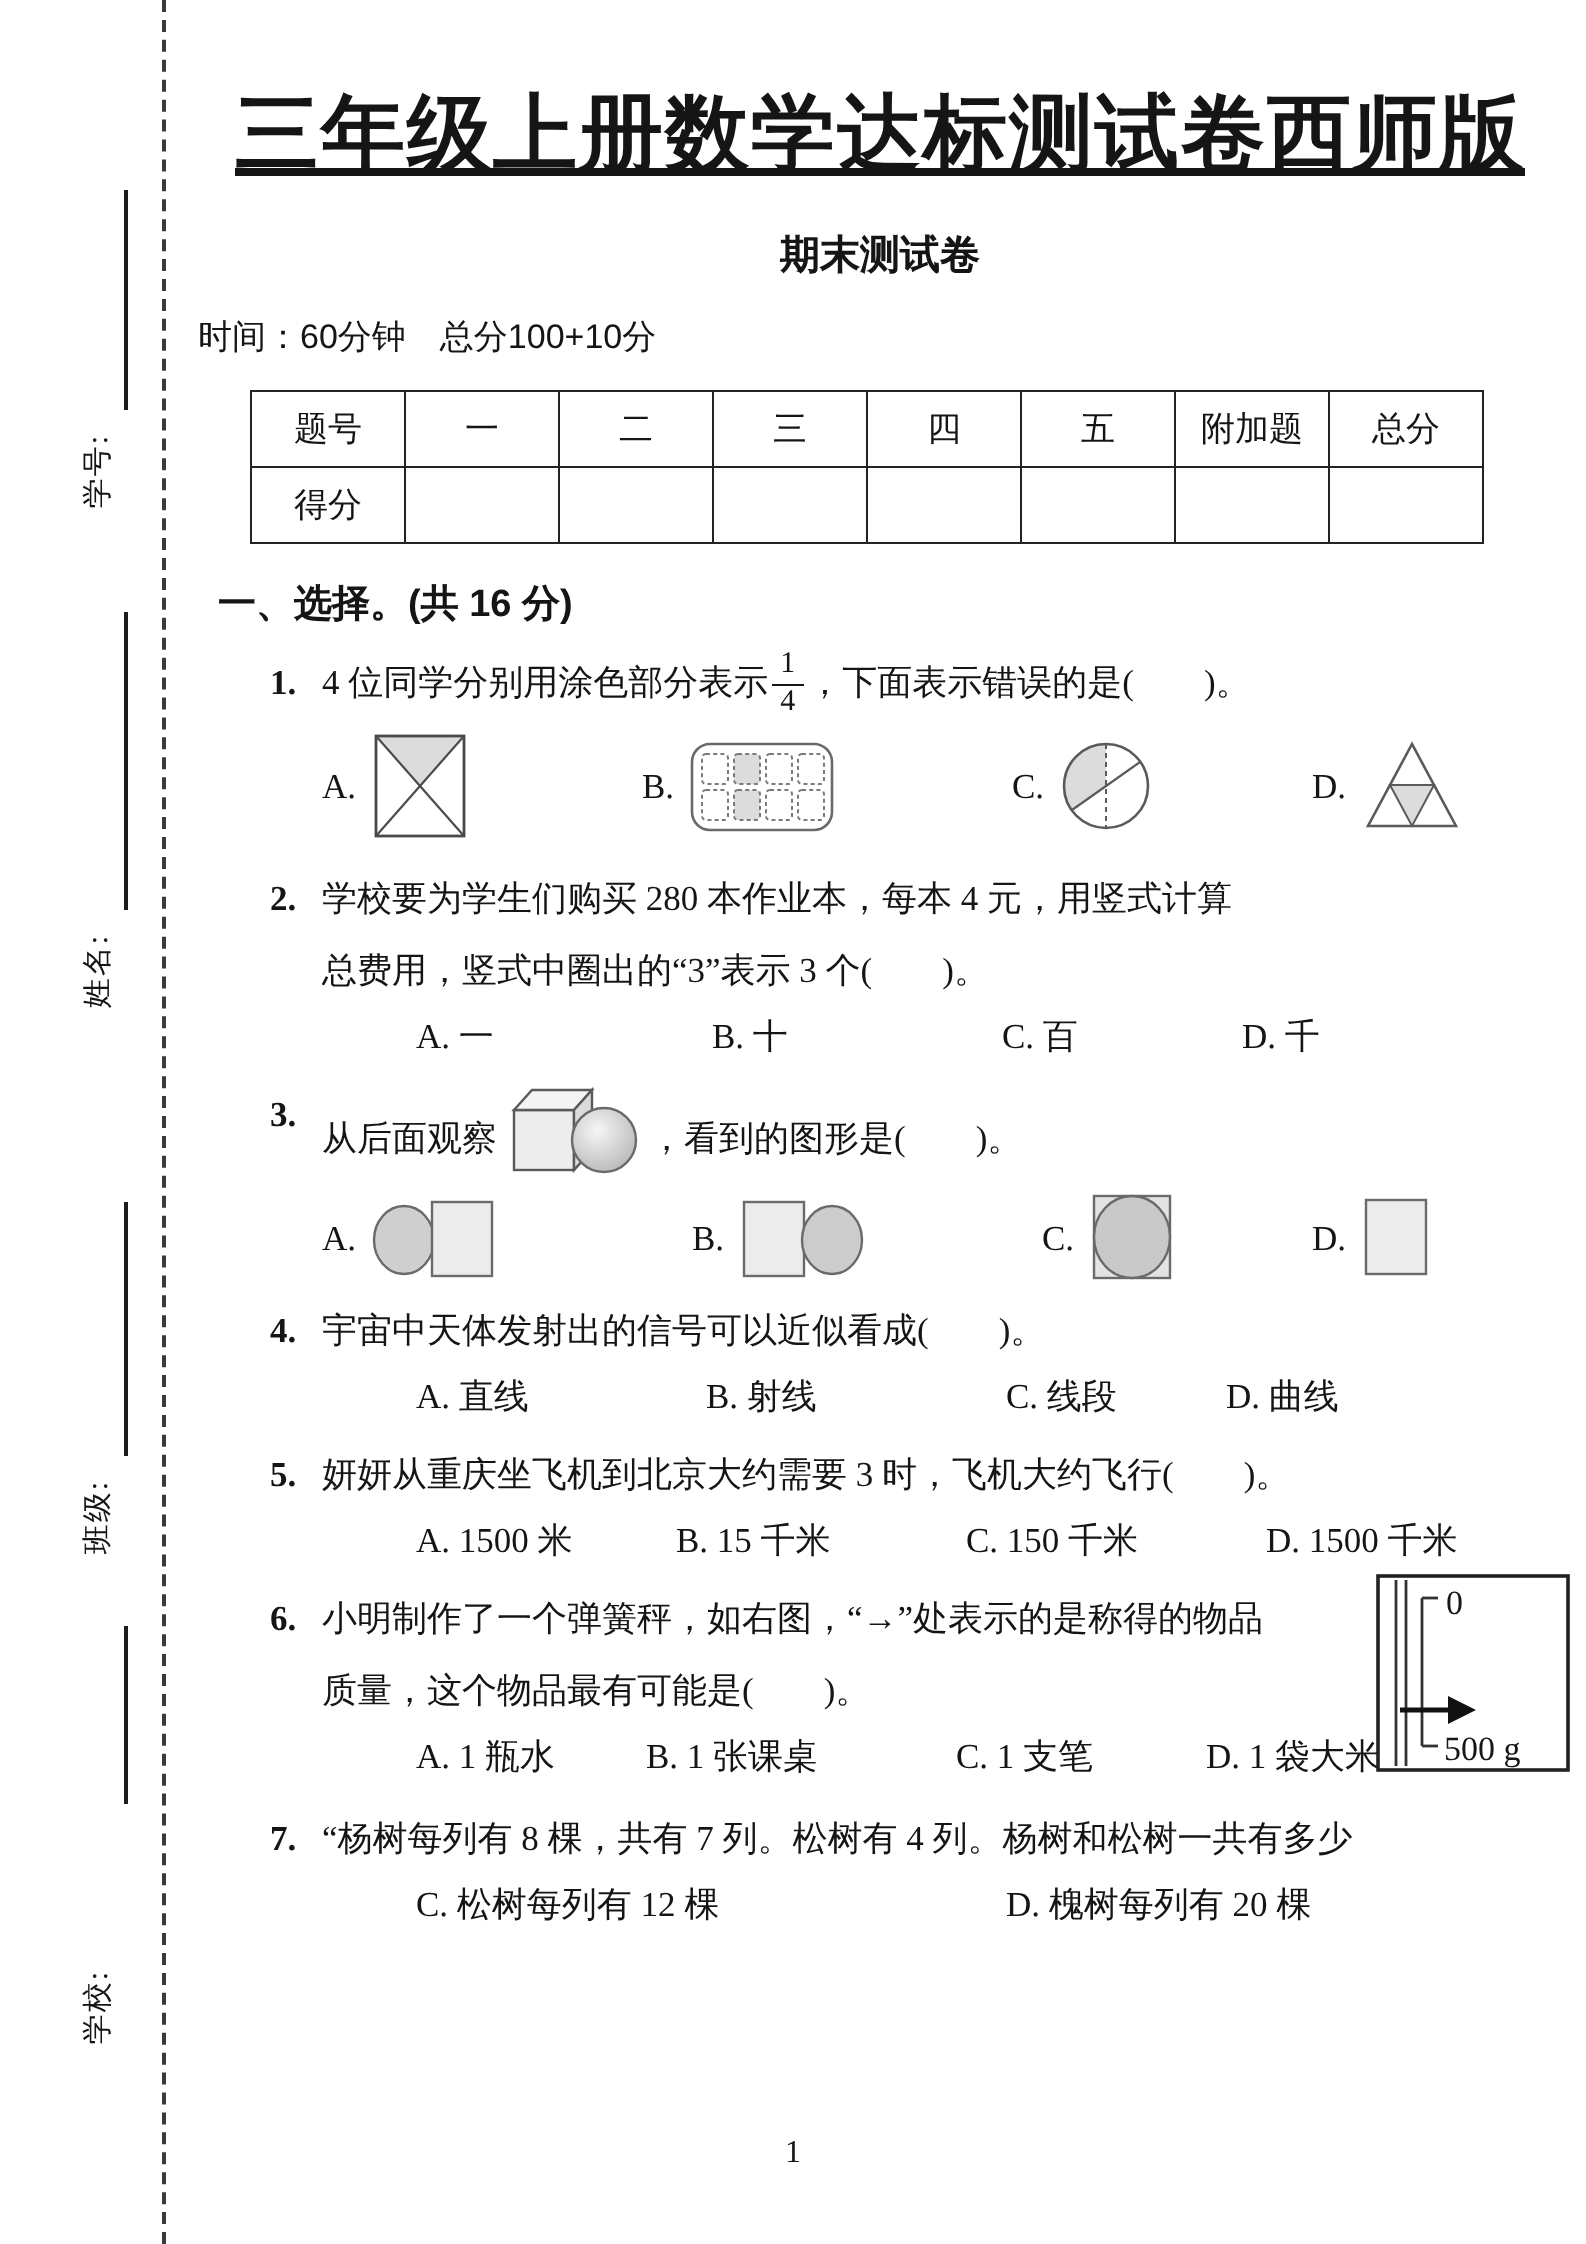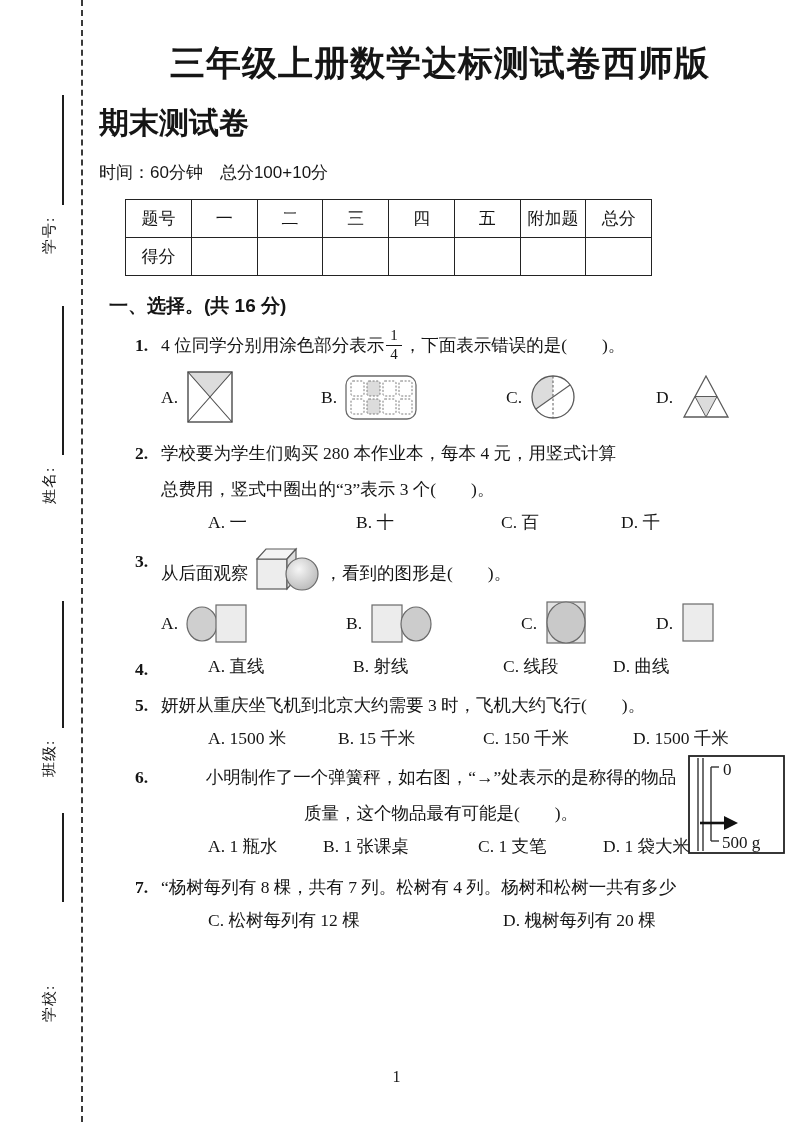--- a/index.html
+++ b/index.html
@@ -17,31 +17,31 @@
   .side-label {
     position:absolute; left:13px; width:72px; text-align:center;
     font-size:15px; letter-spacing:1px; transform:rotate(-90deg); white-space:nowrap;
   }
   .sl1 { top:226px; } .sl2 { top:476px; } .sl3 { top:749px; } .sl4 { top:994px; }
 
   
   .content { position:absolute; left:99px; top:0; width:682px; }
   .title {
     margin:40px 0 0 0; text-align:center; font-family:"Liberation Sans", sans-serif;
-    font-weight:bold; font-size:35px; line-height:1.3; letter-spacing:1px;
+    font-weight:bold; font-size:42px; line-height:1.3; letter-spacing:1px;text-decoration:underline;
   }
   .subtitle {
-    margin:20px 0 0 0; font-family:Liberation Mono, monospace;
-    font-weight:bold; font-size:30px; line-height:1.3;
+    margin:20px 0 0 0; text-align:center; font-family:Liberation Serif, serif;
+    font-weight:bold; font-size:20px; line-height:1.3;
   }
   .info {
     margin:16px 6px 0 0; text-align:left; font-size:17px;
     font-family:"Liberation Sans", sans-serif;
   }
-  table.score { width:527px; margin:15px 0 0 26px; border-collapse:collapse; table-layout:fixed; }
+  table.score { width:617px; margin:15px 0 0 26px; border-collapse:collapse; table-layout:fixed; }
   table.score td {
     border:1.7px solid #232323; height:37px; text-align:center;
     font-size:17px; padding:0;
   }
   .section-heading {
     margin:17px 0 0 10px; font-family:"Liberation Sans", sans-serif;
     font-weight:bold; font-size:19px;
   }
 
   .questions { margin-left:36px; width:646px; font-size:17.5px; }
@@ -66,21 +66,21 @@
   .q1 .optrow { margin-top:6px; }
   .q2 .opt:nth-child(1){width:148px;} .q2 .opt:nth-child(2){width:145px;} .q2 .opt:nth-child(3){width:120px;}
   .q3 .opt:nth-child(1){width:185px;} .q3 .opt:nth-child(2){width:175px;} .q3 .opt:nth-child(3){width:135px;}
   .q3 .optrow { margin-top:4px; }
   .q4 .opt:nth-child(1){width:145px;} .q4 .opt:nth-child(2){width:150px;} .q4 .opt:nth-child(3){width:110px;}
   .q5 .opt:nth-child(1){width:130px;} .q5 .opt:nth-child(2){width:145px;} .q5 .opt:nth-child(3){width:150px;}
   .q6 .opt:nth-child(1){width:115px;} .q6 .opt:nth-child(2){width:155px;} .q6 .opt:nth-child(3){width:125px;}
   .q7 .opt{width:295px;}
 
   .qline { white-space:nowrap; }
-  .q6 .qline { width:560px;text-align:center; }
+  .q6 .qline { width:560px; }
 
   
   .mult { position:absolute; right:0; top:-6px; width:118px; font-size:19px; line-height:30px; }
   .m-top { text-align:right; padding-right:10px; letter-spacing:5px; }
   .m-mid { display:flex; justify-content:space-between; align-items:flex-end; border-bottom:1.7px solid #111; padding:0 10px 2px 2px; }
   .m-carry {
     display:inline-block; font-size:10px; line-height:12px; width:13px; height:13px;
     border:1px solid #8a8a8a; border-radius:50%; text-align:center;
     vertical-align:-4px; margin-right:1px; color:#444;
   }
@@ -240,20 +240,21 @@
           <span>D.</span>
           <svg class="shape" width="38" height="44" viewBox="0 0 38 44">
             <rect x="3" y="3" width="30" height="37" fill="#ececec" stroke="#6a6a6a" stroke-width="1.2"></rect>
           </svg>
         </div>
       </div>
     </div>
 
     <div class="q q4">
       <span class="qnum">4.</span>
+      <div class="qline">宇宙中天体发射出的信号可以近似看成(　　)。</div>
       <div class="optrow optrow-text">
         <div class="opt">A. 直线</div>
         <div class="opt">B. 射线</div>
         <div class="opt">C. 线段</div>
         <div class="opt">D. 曲线</div>
       </div>
     </div>
 
     <div class="q q5">
       <span class="qnum">5.</span>

